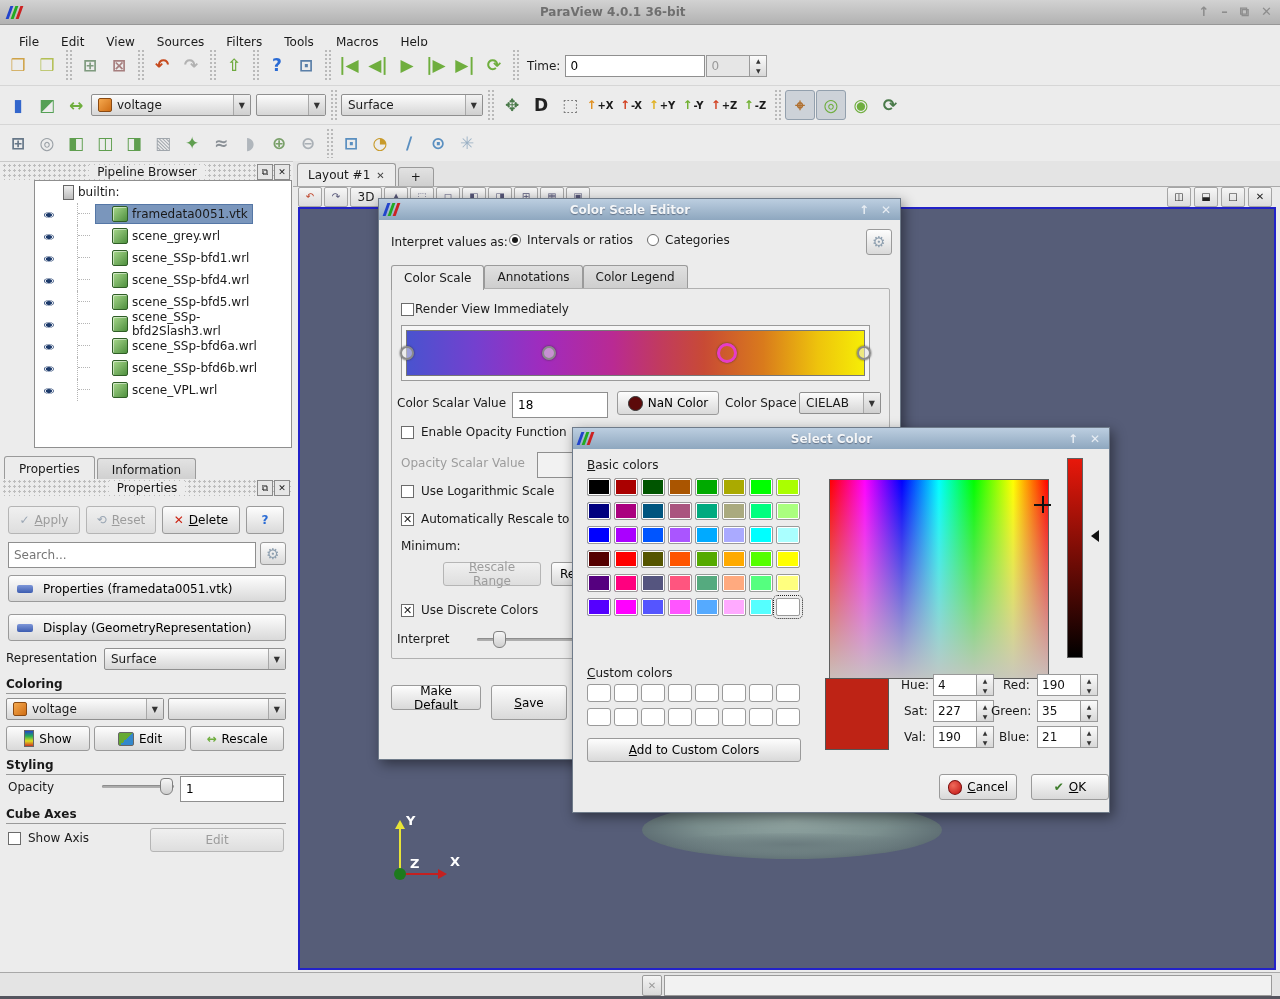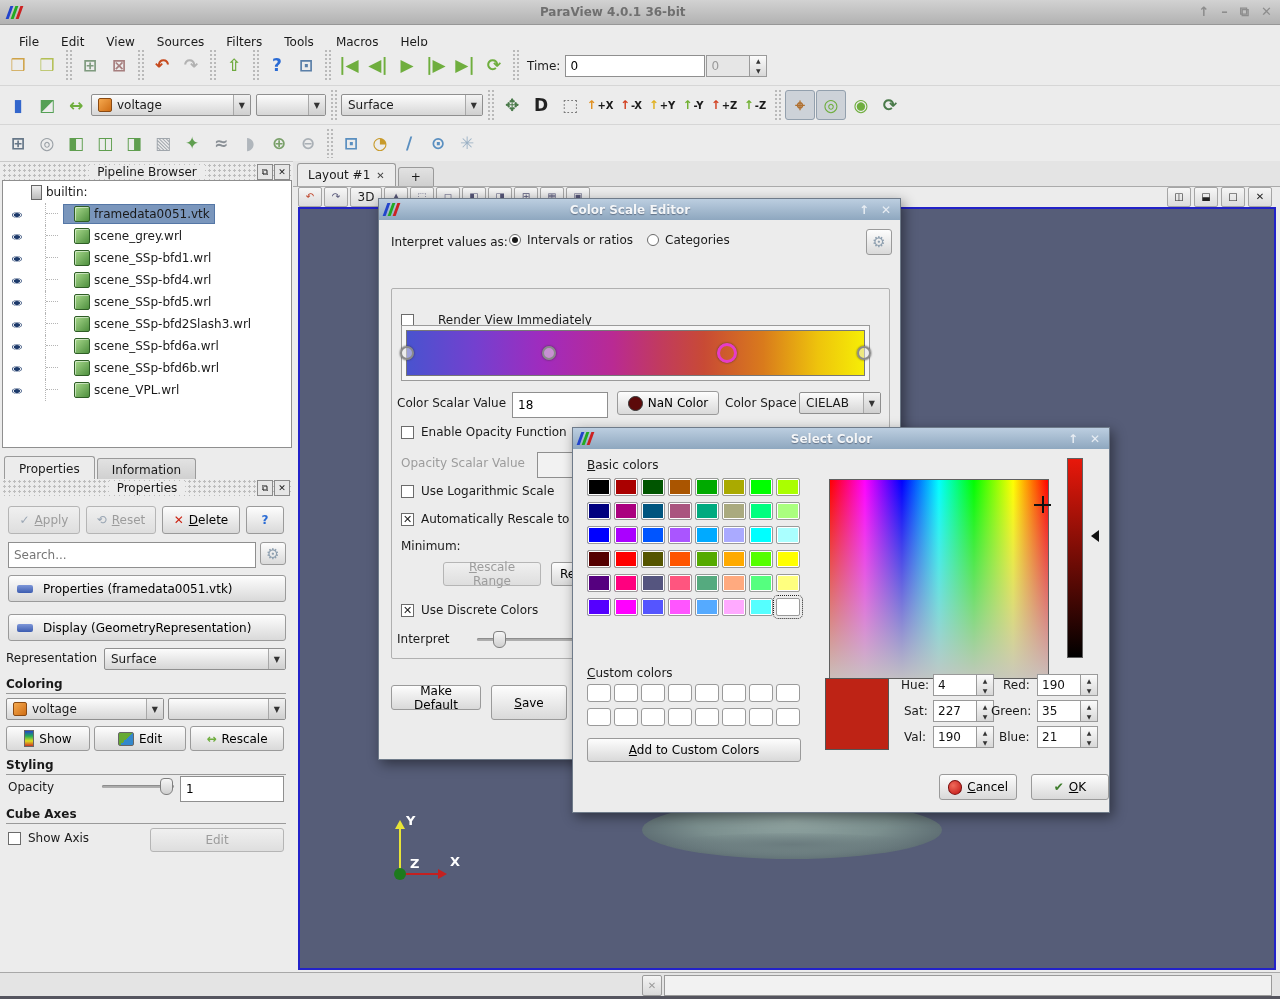--- a/index.html
+++ b/index.html
@@ -78,21 +78,21 @@
     display:flex;align-items:center;justify-content:center;}
   .tree{background:#fff;border:1px solid #8f8f8f;overflow:hidden;position:relative;}
   .tree-row{height:22px;display:flex;align-items:center;gap:4px;padding-left:4px;position:relative;}
   .tree-row .eye{width:20px;text-align:center;color:#1d3a6b;font-size:13px;transform:scaleY(.62);flex:none;}
   .tree-row .branch{width:14px;height:22px;border-left:1px dotted #b5b5b5;position:relative;flex:none;margin-left:14px;}
   .tree-row .branch::after{content:"";position:absolute;top:10px;left:0;width:12px;border-top:1px dotted #b5b5b5;}
   .node-cube{width:14px;height:14px;border:1px solid #2f5e26;border-radius:2px;flex:none;
     background:linear-gradient(135deg,#a8d88c,#4e8f3e);box-shadow:inset 1px 1px 0 rgba(255,255,255,.5);}
   .server-icon{width:9px;height:13px;border:1px solid #666;background:linear-gradient(#eee,#bbb);flex:none;margin-left:24px;}
   .tree-row.selected .sel-span{background:#7a96bc;outline:1px solid #5577a6;}
-  .sel-span{display:flex;align-items:center;gap:4px;padding:1px 4px 1px 10px;}
+  .sel-span{display:flex;align-items:center;gap:4px;padding:1px 4px 1px 16px;}
   .tabs-row{position:absolute;display:flex;align-items:flex-end;gap:2px;}
   .ptab{height:21px;display:flex;align-items:center;padding:0 14px;border:1px solid #9a9a9a;
     border-bottom:none;border-radius:3px 3px 0 0;background:linear-gradient(#e2e2e2,#cfcfcf);}
   .ptab.active{background:#ececec;height:23px;}
   
   .layout-tabbar{position:absolute;left:293px;right:0;top:161px;height:25px;background:#e4e4e4;
     display:flex;align-items:flex-end;gap:2px;padding-left:4px;border-bottom:1px solid #aaa;}
   .ltab{height:22px;display:flex;align-items:center;gap:6px;padding:0 10px;border:1px solid #9a9a9a;
     border-bottom:none;border-radius:3px 3px 0 0;background:#ececec;}
   .ltab.plus{height:18px;padding:0 12px;background:linear-gradient(#e2e2e2,#cfcfcf);}
@@ -302,21 +302,21 @@
     </div>
 
   <div class="panel-frame" style="left:2px;top:163px;width:290px;height:287px;">
     <div class="panel-header">
       <span class="ph-label">Pipeline Browser</span>
       <span class="ph-btns">
         <span>⧉</span>
         <span>✕</span>
       </span>
     </div>
-    <div class="tree" id="pipeline-tree" style="height:266px;">
+    <div class="tree" id="pipeline-tree" style="height:266px;margin-left:32px;">
         <div class="tree-row">
           <span class="server-icon"></span>
           <span>builtin:</span>
         </div>
         <div class="tree-row selected">
           <span class="eye">◉</span>
           <span class="branch"></span>
           <span class="sel-span">
             <span class="node-cube"></span>
             <span>framedata0051.vtk</span>
@@ -555,24 +555,35 @@
     <div class="abs" style="left:130px;top:34px;display:flex;align-items:center;gap:6px;">
       <span class="radio sel"></span>
         <span>Intervals or ratios</span>
     </div>
     <div class="abs" style="left:268px;top:34px;display:flex;align-items:center;gap:6px;">
       <span class="radio"></span>
         <span>Categories</span>
     </div>
     <button class="btn gearbtn abs" style="left:487px;top:30px;width:26px;height:26px;">⚙</button>
 
+    <div class="abs" style="left:12px;top:66px;display:flex;" id="cse-tabs">
+        <div class="dtab active">
+          <span>Color Scale</span>
+        </div>
+        <div class="dtab">
+          <span>Annotations</span>
+        </div>
+        <div class="dtab">
+          <span>Color Legend</span>
+        </div>
+      </div>
 
     <div class="group abs" style="left:12px;top:89px;width:499px;height:371px;"></div>
 
-    <div class="abs" style="left:22px;top:114px;display:flex;align-items:center;gap:24px;">
+    <div class="abs" style="left:22px;top:103px;display:flex;align-items:center;gap:1px;">
       <span class="cb"></span>
         <span>Render View Immediately</span>
     </div>
 
     <div class="grad-frame abs" style="left:22px;top:126px;width:469px;">
       <div class="grad-bar" id="grad-bar" style="background: linear-gradient(to right, rgb(73, 83, 207) 0%, rgb(116, 64, 207) 15%, rgb(161, 43, 189) 30%, rgb(185, 42, 147) 45%, rgb(193, 58, 96) 55%, rgb(200, 74, 53) 65%, rgb(217, 123, 28) 78%, rgb(238, 196, 12) 90%, rgb(246, 238, 6) 100%);">
           <span class="cpoint" style="left: 0%;"></span>
           <span class="cpoint" style="left: 31%;"></span>
           <span class="cpoint selected" style="left: 70%;"></span>
           <span class="cpoint" style="left: 100%;"></span>

